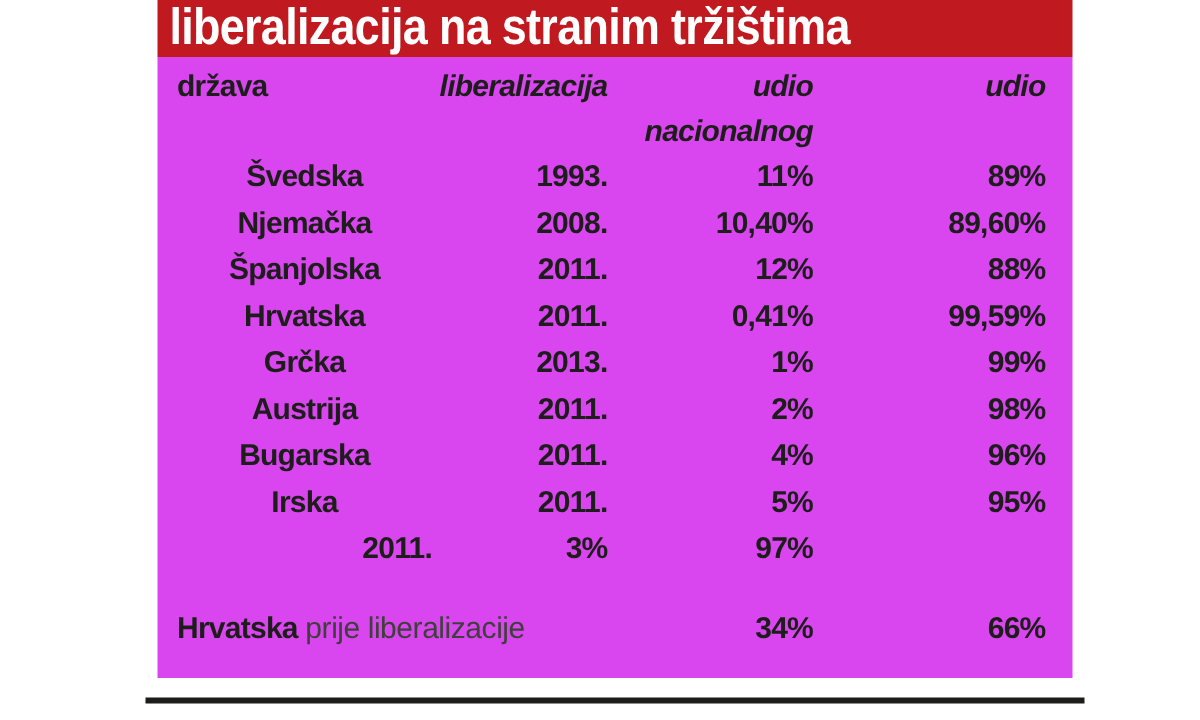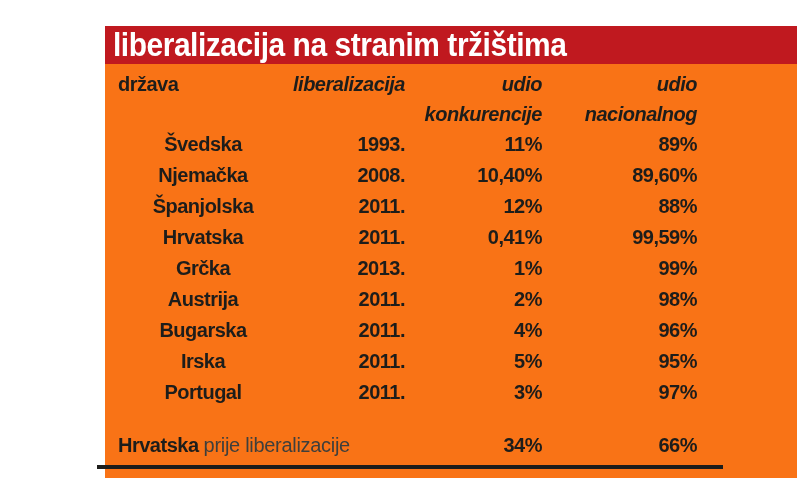--- a/index.html
+++ b/index.html
@@ -8,42 +8,42 @@
     background: #ffffff;
     width: 800px;
     height: 480px;
     font-family: "Liberation Sans", sans-serif;
     overflow: hidden;
     position: relative;
   }
   .infographic {
     position: absolute;
     left: 105px;
-    top: 26px;
-    width: 692px;
+    top: 0;
+    width: 610px;
   }
   .banner {
     height: 38px;
     background: #c0191f;
     overflow: visible;
   }
   .banner .title {
     display: inline-block;
     color: #ffffff;
     font-size: 34px;
     font-weight: 700;
     line-height: 37px;
     padding-left: 9px;
     white-space: nowrap;
     letter-spacing: -0.5px;
     transform: scaleX(0.88);
     transform-origin: left center;
   }
   .sheet {
-    background: #f97316;
+    background: #d946ef;
     height: 414px;
     padding: 5px 40px 0 13px;
     box-sizing: border-box;
     color: #1d1d1b;
     font-weight: 700;
     font-size: 20px;
     letter-spacing: -0.5px;
   }
   .grid-row {
     display: grid;
@@ -112,21 +112,20 @@
 
     <div class="grid-row hdr">
       <div class="c1">država</div>
       <div class="c">liberalizacija</div>
       <div class="c">udio</div>
       <div class="c">udio</div>
     </div>
     <div class="grid-row hdr">
       <div class="c1"></div>
       <div class="c"></div>
-      <div class="c">konkurencije</div>
       <div class="c">nacionalnog</div>
     </div>
     <div class="grid-row hdr">
       <div class="c1"></div>
       <div class="c"></div>
       <div class="c"></div>
     </div>
 
     <div class="grid-row row">
       <div class="c1">Švedska</div>
@@ -170,21 +169,20 @@
       <div class="c">4%</div>
       <div class="c">96%</div>
     </div>
     <div class="grid-row row">
       <div class="c1">Irska</div>
       <div class="c">2011.</div>
       <div class="c">5%</div>
       <div class="c">95%</div>
     </div>
     <div class="grid-row row">
-      <div class="c1">Portugal</div>
       <div class="c">2011.</div>
       <div class="c">3%</div>
       <div class="c">97%</div>
     </div>
 
     <div class="footer-row">
       <div class="cname">
         <span>Hrvatska</span>
         <span class="note">prije liberalizacije</span>
       </div>

